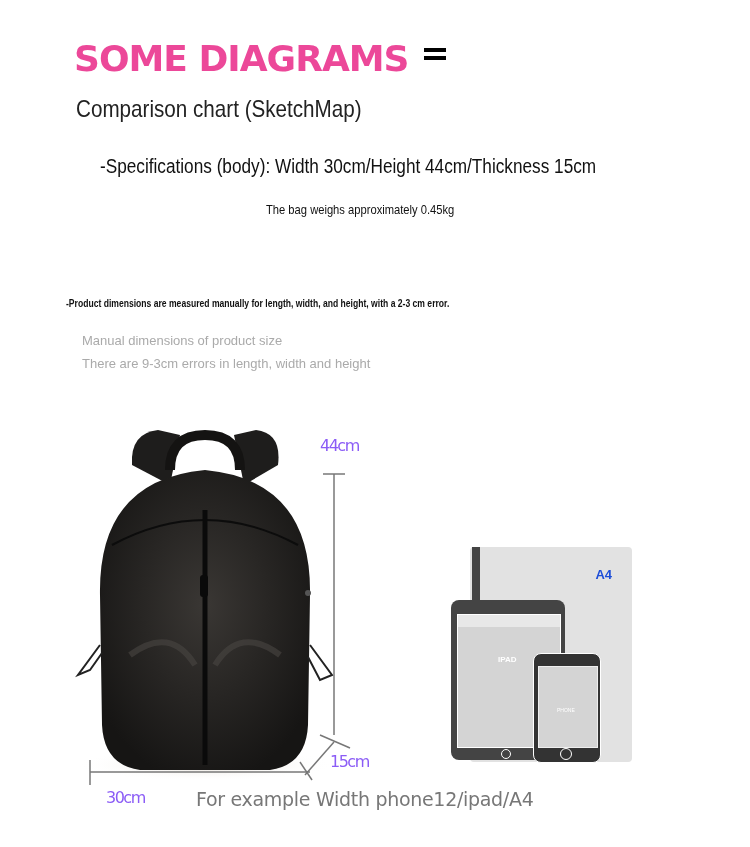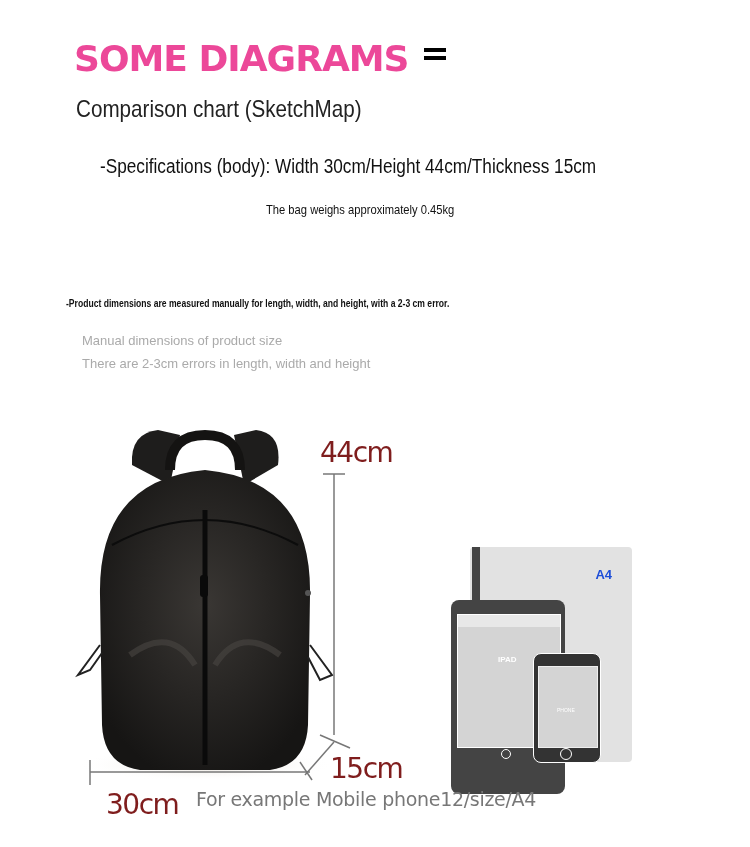--- a/index.html
+++ b/index.html
@@ -7,39 +7,39 @@
   .abs{position:absolute;}
   .title{left:74px;top:38px;font-family:"DejaVu Sans",sans-serif;font-weight:bold;font-size:36px;letter-spacing:-1px;color:#ec4899;}
   .eq{left:424px;top:48px;width:22px;}
   .eq div{height:4px;background:#000;margin-bottom:4px;}
   .subtitle{left:76px;top:95px;font-family:"Liberation Sans Narrow","Liberation Sans",sans-serif;font-size:24px;color:#222;transform:scaleX(0.86);transform-origin:left;}
   .specs{left:100px;top:155px;font-size:20px;color:#111;transform:scaleX(0.86);transform-origin:left;white-space:nowrap;}
   .weight{left:266px;top:202px;font-size:13px;color:#111;transform:scaleX(0.86);transform-origin:left;white-space:nowrap;}
   .note{left:66px;top:297px;font-size:11px;color:#111;transform:scaleX(0.78);transform-origin:left;white-space:nowrap;font-weight:bold;}
   .gray1{left:82px;top:333px;font-size:13px;color:#aaa;}
   .gray2{left:82px;top:356px;font-size:13px;color:#aaa;}
-  .dimlabel{font-family:"DejaVu Sans",sans-serif;font-size:28px;color:#7f1d1d;letter-spacing:-1.5px;}
+  .dimlabel{font-family:"DejaVu Sans",sans-serif;font-size:16px;color:#8b5cf6;letter-spacing:-1.5px;}
   .example{left:196px;top:788px;font-size:19px;color:#777;font-family:"DejaVu Sans",sans-serif;font-weight:normal;letter-spacing:-0.3px;}
 </style>
 </head>
 <body>
 
 <div class="abs title">SOME DIAGRAMS</div>
 <div class="abs eq">
     <div></div>
     <div></div>
   </div>
 <div class="abs subtitle">Comparison chart (SketchMap)</div>
 
 <div class="abs specs">-Specifications (body): Width 30cm/Height 44cm/Thickness 15cm</div>
 <div class="abs weight">The bag weighs approximately 0.45kg</div>
 
 <div class="abs note">-Product dimensions are measured manually for length, width, and height, with a 2-3 cm error.</div>
 <div class="abs gray1">Manual dimensions of product size</div>
-<div class="abs gray2">There are 2-3cm errors in length, width and height</div>
+<div class="abs gray2">There are 9-3cm errors in length, width and height</div>
 
 <svg class="abs" style="left:70px;top:425px" width="280" height="360">
   <defs>
     <radialGradient id="bg" cx="50%" cy="45%" r="60%">
       <stop offset="0" stop-color="#3a3734"></stop>
       <stop offset="1" stop-color="#161514"></stop>
     </radialGradient>
     <radialGradient id="sh" cx="50%" cy="50%" r="50%">
       <stop offset="0" stop-color="#d8cfc2" stop-opacity="0.7"></stop>
       <stop offset="1" stop-color="#fff" stop-opacity="0"></stop>
@@ -74,27 +74,27 @@
 </svg>
 
 <div class="abs dimlabel" style="left:320px;top:436px">44cm</div>
 <div class="abs dimlabel" style="left:330px;top:752px">15cm</div>
 <div class="abs dimlabel" style="left:106px;top:788px">30cm</div>
 
 <div class="abs" style="left:470px;top:547px;width:162px;height:215px;background:#e2e2e2;border-radius:4px">
   <div style="position:absolute;left:2px;top:0;width:8px;height:60px;background:#444"></div>
   <div style="position:absolute;right:20px;top:20px;color:#1d4ed8;font-weight:bold;font-size:13px">A4</div>
 </div>
-<div class="abs" style="left:451px;top:600px;width:114px;height:194px;background:#444;border-radius:8px">
+<div class="abs" style="left:451px;top:600px;width:114px;height:160px;background:#444;border-radius:8px">
   <div style="position:absolute;left:6px;top:14px;width:102px;height:132px;background:#d4d4d4;border:1px solid #fff">
     <div style="height:12px;background:#e8e8e8"></div>
     <div style="position:absolute;left:40px;top:40px;color:#fff;font-size:8px;font-weight:bold">IPAD</div>
   </div>
   <div style="position:absolute;left:50px;top:149px;width:8px;height:8px;border:1px solid #fff;border-radius:50%"></div>
 </div>
 <div class="abs" style="left:533px;top:653px;width:66px;height:108px;background:#333;border:1px solid #fff;border-radius:8px">
   <div style="position:absolute;left:4px;top:12px;width:58px;height:80px;background:#d4d4d4;border:1px solid #eee">
     <div style="position:absolute;left:18px;top:40px;color:#fff;font-size:5px">PHONE</div>
   </div>
   <div style="position:absolute;left:26px;top:94px;width:10px;height:10px;border:1px solid #fff;border-radius:50%"></div>
 </div>
 
-<div class="abs example">For example Mobile phone12/size/A4</div>
+<div class="abs example">For example Width phone12/ipad/A4</div>
 
 </body></html>

